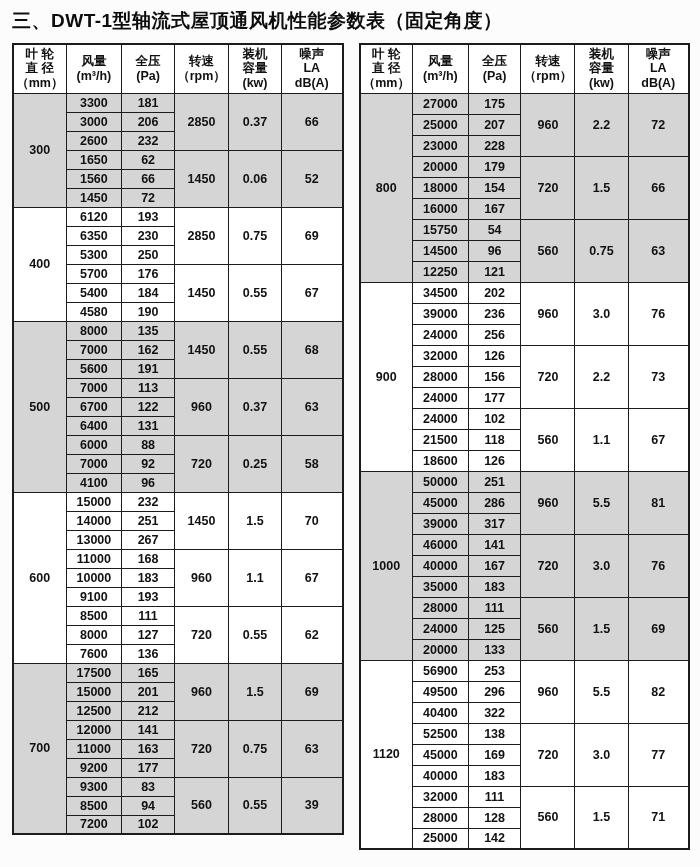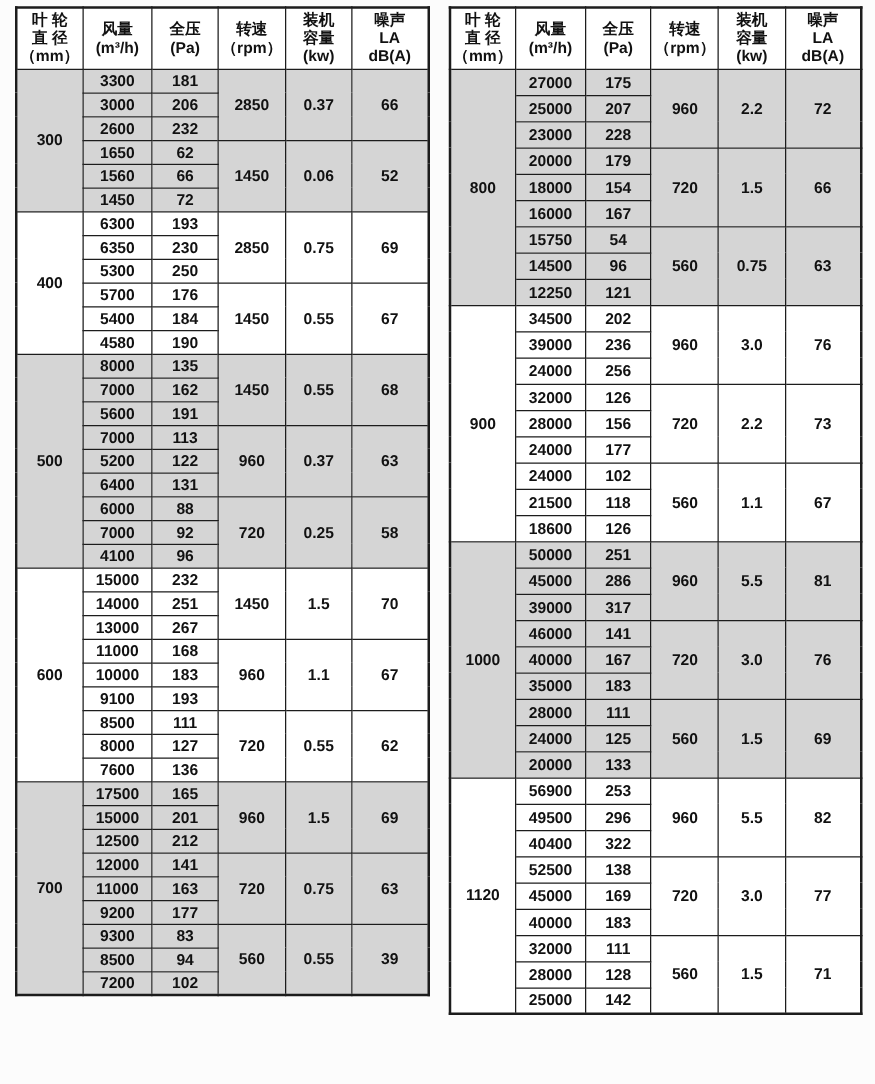--- a/index.html
+++ b/index.html
@@ -56,20 +56,21 @@
   col.c2 { width: 16.9%; }
   col.c3 { width: 16.0%; }
   col.c4 { width: 16.4%; }
   col.c5 { width: 16.1%; }
   col.c6 { width: 18.5%; }
 </style>
 </head>
 <body>
 
 <div class="page">
+  <h1 class="title">三、DWT-1型轴流式屋顶通风机性能参数表（固定角度）</h1>
   <div class="tables">
     <div class="table-slot left">
         <table class="fan-table">
           <colgroup>
             <col class="c1">
             <col class="c2">
             <col class="c3">
             <col class="c4">
             <col class="c5">
             <col class="c6">
@@ -111,21 +112,21 @@
             <tr class="shaded">
               <td>1560</td>
               <td>66</td>
             </tr>
             <tr class="shaded">
               <td>1450</td>
               <td>72</td>
             </tr>
             <tr>
               <td rowspan="6">400</td>
-              <td>6300</td>
+              <td>6120</td>
               <td>193</td>
               <td rowspan="3">2850</td>
               <td rowspan="3">0.75</td>
               <td rowspan="3">69</td>
             </tr>
             <tr>
               <td>6350</td>
               <td>230</td>
             </tr>
             <tr>
@@ -164,21 +165,21 @@
               <td>191</td>
             </tr>
             <tr class="shaded">
               <td>7000</td>
               <td>113</td>
               <td rowspan="3">960</td>
               <td rowspan="3">0.37</td>
               <td rowspan="3">63</td>
             </tr>
             <tr class="shaded">
-              <td>5200</td>
+              <td>6700</td>
               <td>122</td>
             </tr>
             <tr class="shaded">
               <td>6400</td>
               <td>131</td>
             </tr>
             <tr class="shaded">
               <td>6000</td>
               <td>88</td>
               <td rowspan="3">720</td>

